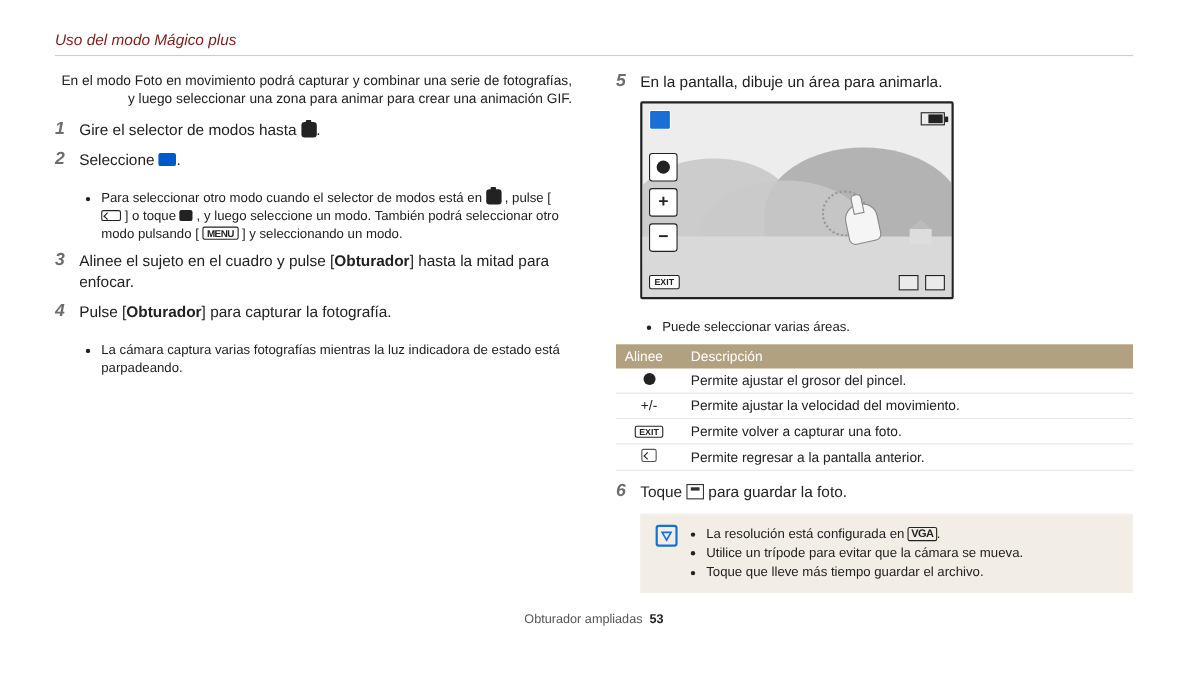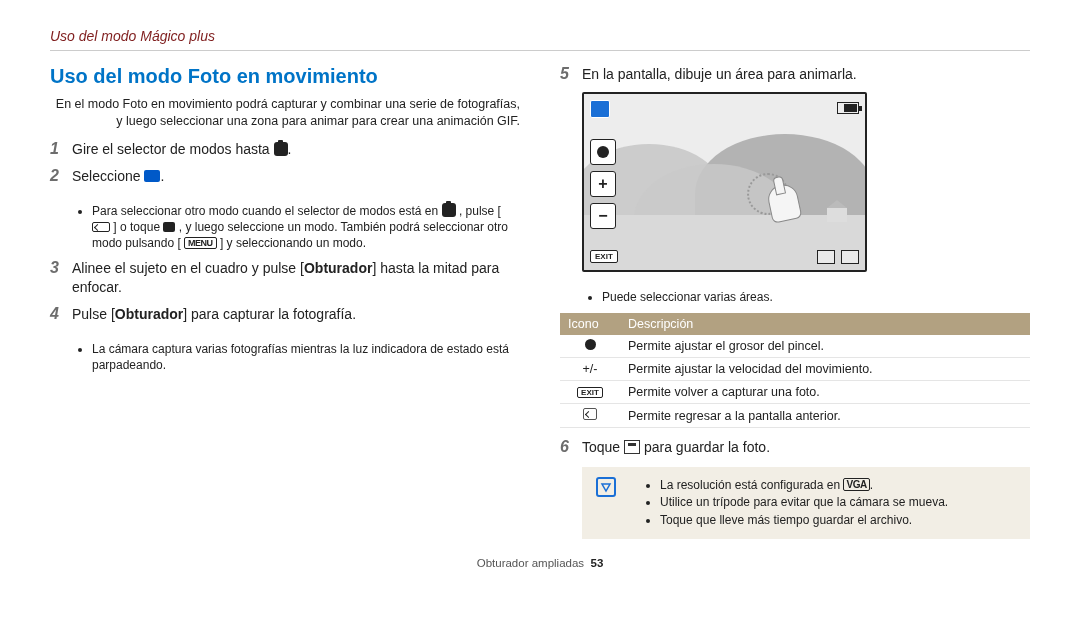--- a/index.html
+++ b/index.html
@@ -52,37 +52,36 @@
   .ss-finger::before { content: ""; position: absolute; top: -10px; left: 8px; width: 8px; height: 16px; background: #f5f5f5; border: 1px solid #888; border-radius: 4px 4px 0 0; }
   .ss-bottom-right { display: flex; }
   table.icons { width: 100%; border-collapse: collapse; font-size: 12.5px; margin: 6px 0 10px 0; }
   table.icons th { background: #b2a181; color: #fff; font-weight: normal; text-align: left; padding: 4px 8px; font-size: 12.5px; }
   table.icons th:first-child { width: 60px; }
   table.icons td { padding: 4px 8px; border-bottom: 1px solid #e5e5e5; vertical-align: middle; }
   table.icons td:first-child { text-align: center; }
   .circle-dot { display: inline-block; width: 11px; height: 11px; background: #222; border-radius: 50%; }
   .back-icon { display: inline-block; width: 14px; height: 12px; border: 1px solid #555; position: relative; border-radius: 2px; }
   .back-icon::after { content: ""; position: absolute; left: 2px; top: 3px; width: 4px; height: 4px; border-left: 1px solid #222; border-top: 1px solid #222; transform: rotate(-45deg); }
-  .note-box { background: #f2eee5; padding: 10px 10px 10px 14px; margin-top: 10px; display: flex; gap: 28px; font-size: 12px; line-height: 1.45; margin-left: 22px; }
+  .note-box { background: #f2eee5; padding: 10px 10px 10px 14px; margin-top: 10px; display: flex; gap: 10px; font-size: 12px; line-height: 1.45; margin-left: 22px; }
   .note-icon { width: 20px; height: 20px; border: 2px solid #1a6fd6; border-radius: 3px; display: flex; align-items: center; justify-content: center; flex-shrink: 0; }
   .note-icon svg { stroke: #1a6fd6; }
   .note-box ul { list-style: disc; margin-left: 16px; }
   .vga { font-weight: bold; font-size: 10px; border: 1px solid #222; padding: 0 2px; border-radius: 2px; vertical-align: 1px; letter-spacing: -0.5px; }
   .footer { text-align: center; font-size: 11.5px; color: #555; margin-top: 18px; }
   .footer .pg { font-weight: bold; color: #222; }
 </style>
 </head>
 <body>
 
 <div class="page">
   <div class="header">Uso del modo Mágico plus</div>
   <div class="columns">
 
     <div class="col">
-      <h2 class="title">Uso del modo Foto en movimiento</h2>
       <p class="intro">En el modo Foto en movimiento podrá capturar y combinar una serie de fotografías, y luego seleccionar una zona para animar para crear una animación GIF.</p>
 
       <div class="step">
         <div class="stepnum">1</div>
         <div class="steptext">
           <span>Gire el selector de modos hasta </span>
           <span class="icon-box icon-camera"></span><span>.</span>
         </div>
       </div>
 
@@ -163,21 +162,21 @@
         </div>
       </div>
 
       <ul class="sub" style="margin-left:42px">
         <li>Puede seleccionar varias áreas.</li>
       </ul>
 
       <table class="icons">
         <tbody>
             <tr>
-          <th>Icono</th>
+          <th>Alinee</th>
           <th>Descripción</th>
         </tr>
         <tr>
           <td><span class="circle-dot"></span></td>
           <td>Permite ajustar el grosor del pincel.</td>
         </tr>
         <tr>
           <td>+/-</td>
           <td>Permite ajustar la velocidad del movimiento.</td>
         </tr>

